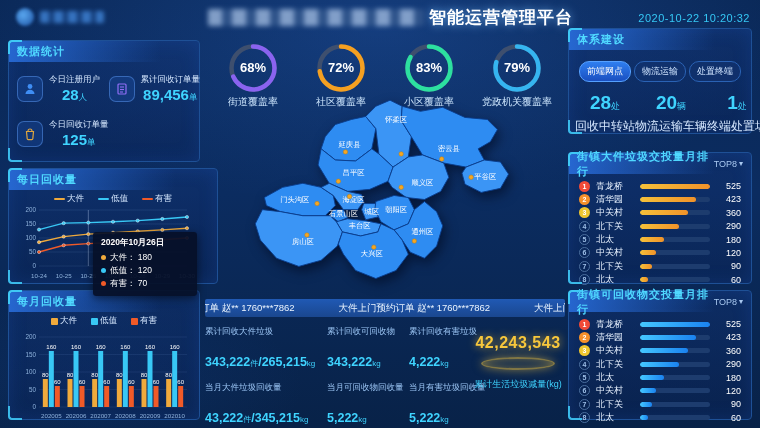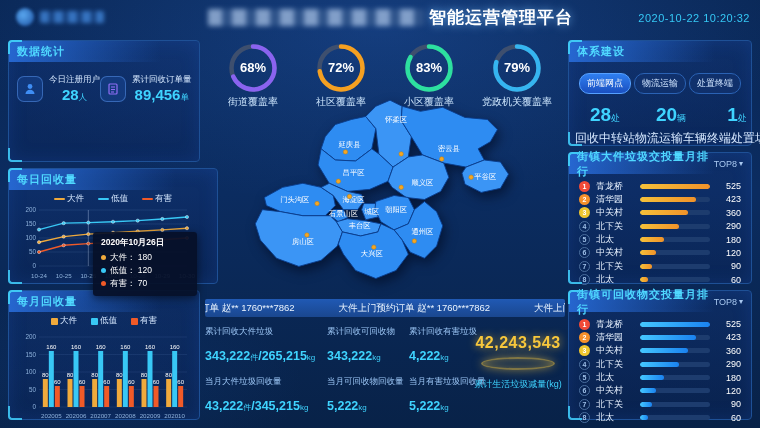--- a/index.html
+++ b/index.html
@@ -37,21 +37,21 @@
   .panel-hd::before{content:'';position:absolute;left:-1px;top:-1px;width:12px;height:12px;
     border-left:2px solid #3fc8f5;border-top:2px solid #3fc8f5;border-radius:4px 0 0 0;}
   .panel-title{font-size:11px;font-weight:bold;color:#4fd8ff;letter-spacing:1px;}
   .top-select{margin-left:auto;font-size:9px;color:#a8c8f0;cursor:pointer;display:flex;align-items:center;gap:2px;}
   .top-select::after{content:'▾';font-size:8px;color:#a8c8f0;}
   
   .p1{left:8px;top:40px;width:192px;height:122px;text-align:center;}
   .p2{left:8px;top:168px;width:210px;height:116px;}
   .p3{left:8px;top:290px;width:192px;height:130px;}
   
-  .p4{left:568px;top:40px;width:184px;height:106px;}
+  .p4{left:568px;top:28px;width:184px;height:106px;}
   .p5{left:568px;top:152px;width:184px;height:132px;}
   .p6{left:568px;top:290px;width:184px;height:130px;}
   
   .stats-grid{display:grid;grid-template-columns:1fr 1fr;padding:12px 8px 0;row-gap:16px;}
   .stat{display:flex;align-items:center;gap:6px;}
   .stat-badge{flex:0 0 26px;width:26px;height:26px;border-radius:7px;display:flex;align-items:center;justify-content:center;
     background:rgba(30,80,170,.35);border:1px solid rgba(90,150,240,.5);}
   .stat-label{font-size:8.5px;color:#d6e8ff;white-space:nowrap;}
   .stat-value{font-size:15px;font-weight:bold;color:#3fd4ff;line-height:1.15;white-space:nowrap;}
   .stat-unit{font-size:8.5px;font-weight:normal;}
@@ -78,21 +78,21 @@
   .map-svg polygon{cursor:pointer;}
   
   .ticker{position:absolute;left:205px;top:299px;width:360px;height:18px;border-radius:2px;
     background:linear-gradient(180deg,#2059b4,#1a478f);overflow:hidden;}
   .ticker-track{display:flex;gap:44px;margin-left:-62px;white-space:nowrap;}
   .ticker-item{font-size:9.5px;color:#eaf4ff;line-height:18px;}
   
   .summary{position:absolute;left:205px;top:326px;width:360px;display:flex;}
   .sum-grid{display:grid;grid-template-columns:118px 78px 66px;column-gap:4px;row-gap:12px;width:266px;}
   .sum-label{font-size:8.5px;color:#9cc6f5;white-space:nowrap;}
-  .sum-val{margin-top:8px;white-space:nowrap;}
+  .sum-val{margin-top:14px;white-space:nowrap;}
   .sv-num{font-size:12.5px;font-weight:bold;color:#3fd4ff;}
   .sv-unit{font-size:8px;color:#3fd4ff;}
   .reduction{width:94px;text-align:center;padding-top:8px;}
   .red-num{font-size:16px;font-weight:bold;color:#f7c73c;letter-spacing:.5px;
     text-shadow:0 0 9px rgba(247,199,60,.75);}
   .red-ellipse{width:74px;height:13px;margin:5px auto 0;border-radius:50%;
     border:2px solid rgba(247,199,60,.5);
     box-shadow:0 0 10px rgba(247,199,60,.5), inset 0 0 8px rgba(247,199,60,.45);}
   .red-label{font-size:9px;color:#3fd4ff;margin-top:8px;white-space:nowrap;}
   
@@ -155,20 +155,32 @@
           <svg width="14" height="14" viewBox="0 0 14 14">
               <rect x="3" y="2" width="8" height="10" rx="1" fill="none" stroke="currentColor" stroke-width="1.2"></rect>
               <line x1="5" y1="5" x2="9" y2="5" stroke="currentColor" stroke-width="1.1"></line>
               <line x1="5" y1="7.5" x2="9" y2="7.5" stroke="currentColor" stroke-width="1.1"></line>
               <line x1="5" y1="10" x2="8" y2="10" stroke="currentColor" stroke-width="1.1"></line>
             </svg>
         </span>
         <div>
           <div class="stat-label">累计回收订单量</div>
           <div class="stat-value"><span>89,456</span><span class="stat-unit">单</span></div>
+        </div>
+      </div>
+      <div class="stat">
+        <span class="stat-badge ic-amber">
+          <svg width="14" height="14" viewBox="0 0 14 14">
+              <path d="M3.5 4.5h7l-.7 7.2a1 1 0 0 1-1 .9H5.2a1 1 0 0 1-1-.9z" fill="none" stroke="currentColor" stroke-width="1.2"></path>
+              <path d="M5 4.5V4a2 2 0 0 1 4 0v.5" fill="none" stroke="currentColor" stroke-width="1.1"></path>
+            </svg>
+        </span>
+        <div>
+          <div class="stat-label">今日回收订单量</div>
+          <div class="stat-value"><span>125</span><span class="stat-unit">单</span></div>
         </div>
       </div>
     </div>
   </div>
 
   <div class="panel p2">
     <div class="panel-hd">
         <span class="panel-title">每日回收量</span>
       </div>
     <div class="legend" id="daily-legend">

